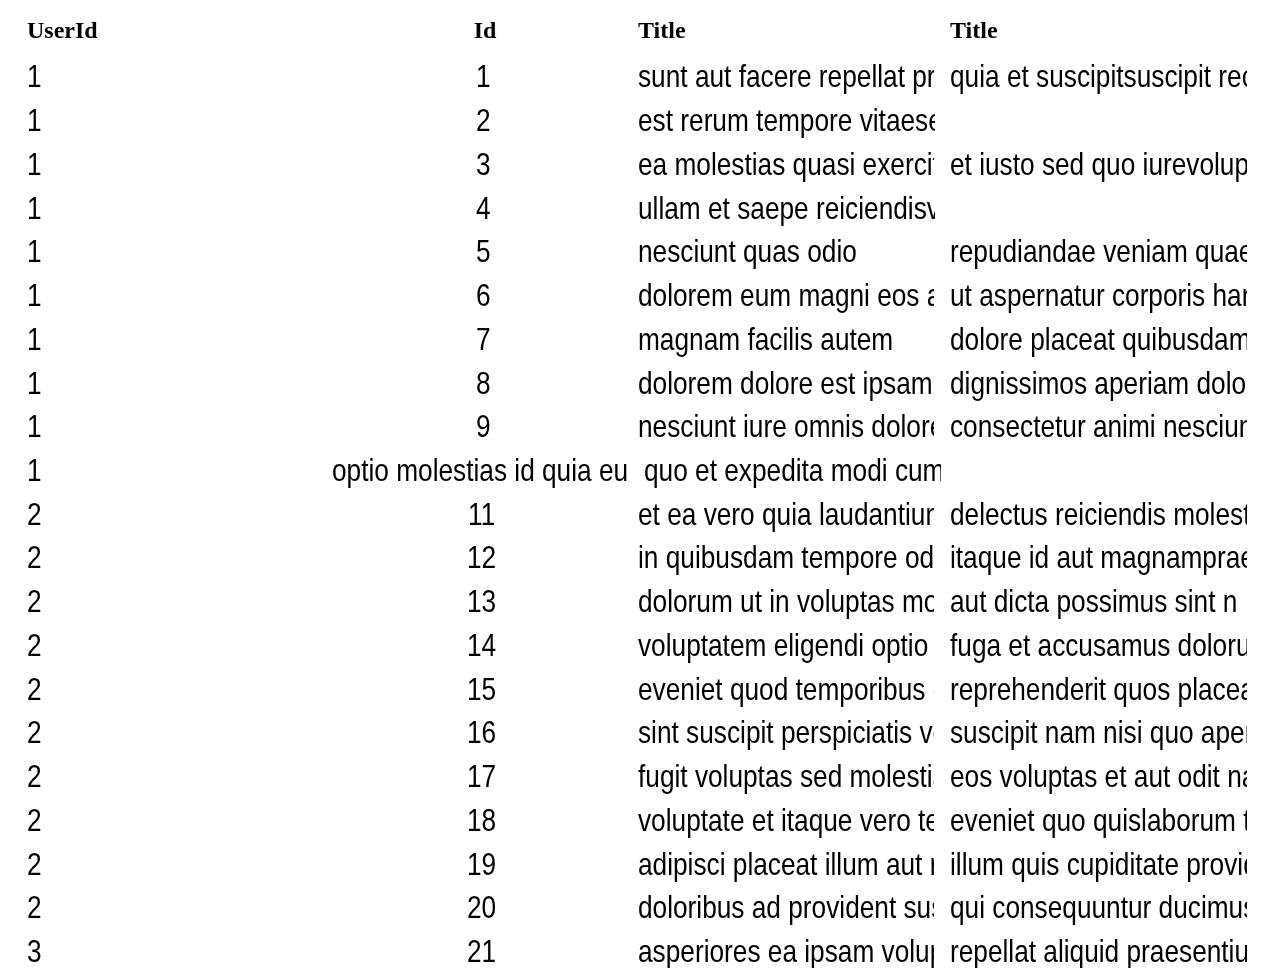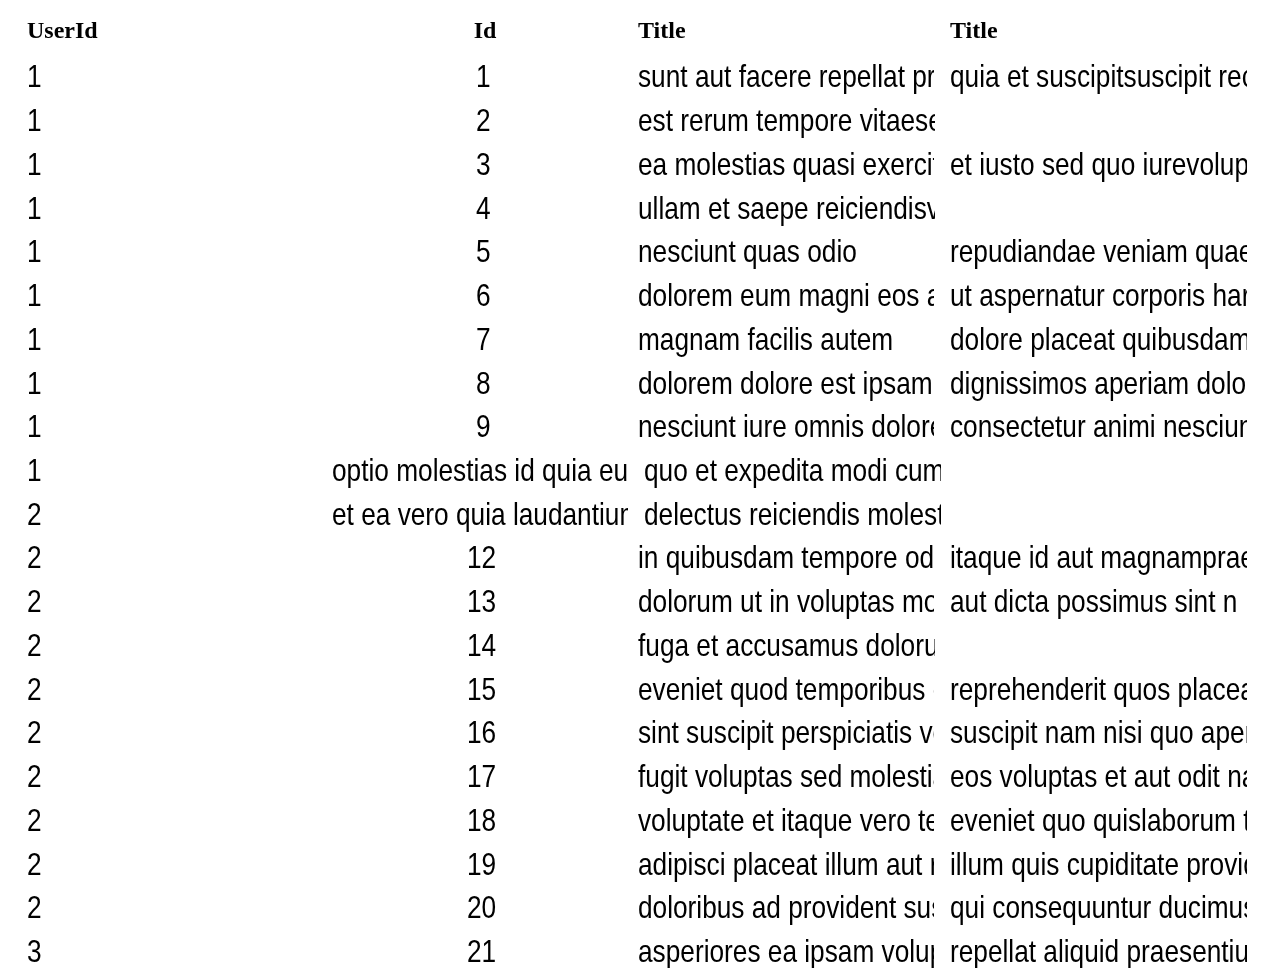--- a/index.html
+++ b/index.html
@@ -191,20 +191,23 @@
           <span class="t">optio molestias id quia eum</span>
         </div>
         <div class="cell c3">
           <span class="t">quo et expedita modi cum</span>
         </div>
       </div>
       <div class="row">
         <div class="cell c0">
           <span class="t">2</span>
         </div>
+        <div class="cell c1">
+          <span class="t">11</span>
+        </div>
         <div class="cell c2">
           <span class="t">et ea vero quia laudantium a</span>
         </div>
         <div class="cell c3">
           <span class="t">delectus reiciendis molestias</span>
         </div>
       </div>
       <div class="row">
         <div class="cell c0">
           <span class="t">2</span>
@@ -232,20 +235,23 @@
         <div class="cell c3">
           <span class="t">aut dicta possimus sint n</span>
         </div>
       </div>
       <div class="row">
         <div class="cell c0">
           <span class="t">2</span>
         </div>
         <div class="cell c1">
           <span class="t">14</span>
+        </div>
+        <div class="cell c2">
+          <span class="t">voluptatem eligendi optio</span>
         </div>
         <div class="cell c3">
           <span class="t">fuga et accusamus dolorum</span>
         </div>
       </div>
       <div class="row">
         <div class="cell c0">
           <span class="t">2</span>
         </div>
         <div class="cell c1">

